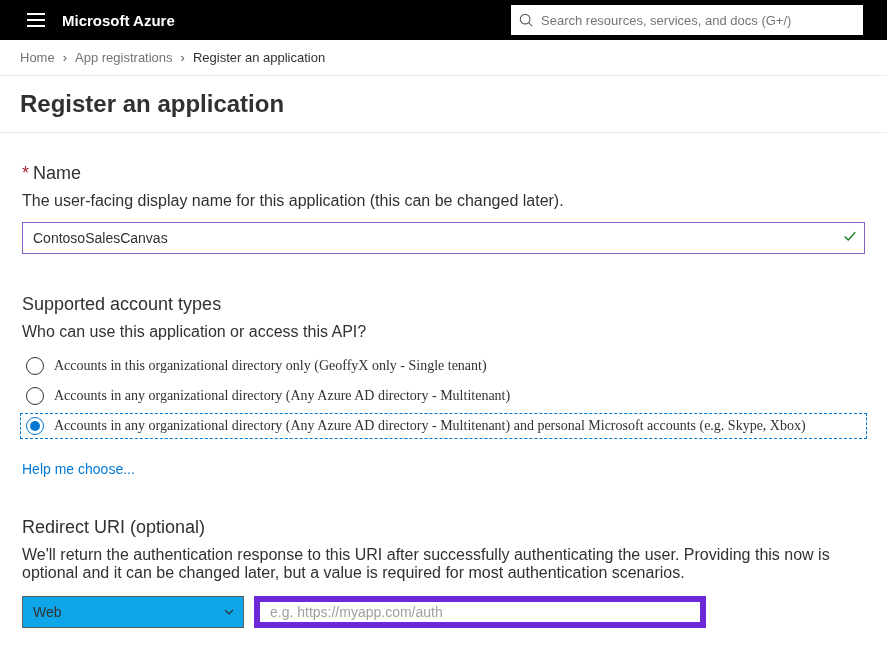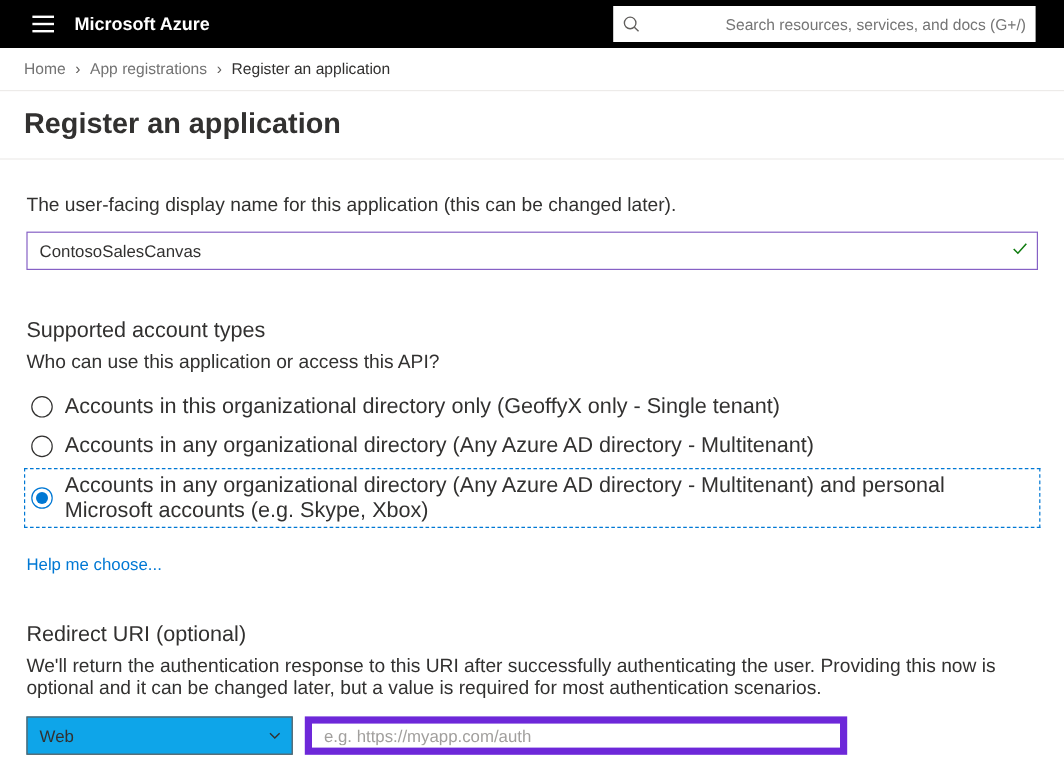--- a/index.html
+++ b/index.html
@@ -52,21 +52,20 @@
       gap: 8px;
     }
     .searchbox svg { flex-shrink: 0; }
     .searchbox input {
       border: none;
       outline: none;
       font-size: 13px;
       width: 100%;
       color: #605e5c;
       background: transparent;
-      text-align: right;
     }
     .breadcrumb {
       display: flex;
       align-items: center;
       gap: 8px;
       padding: 10px 20px;
       font-size: 13px;
       border-bottom: 1px solid #edebe9;
     }
     .breadcrumb a {
@@ -120,22 +119,23 @@
       display: flex;
       flex-direction: column;
       gap: 8px;
       margin-top: 14px;
     }
     .radio-option {
       display: flex;
       align-items: center;
       gap: 10px;
       cursor: pointer;
-      font-size: 18px;
+      font-size: 14px;
       padding: 2px 4px;
+      font-family: Liberation Serif, serif;
     }
     .radio-option.selected {
       outline: 1px dashed #0078d4;
       outline-offset: 1px;
     }
     .radio {
       width: 18px;
       height: 18px;
       border: 1px solid #323130;
       border-radius: 50%;
@@ -215,20 +215,23 @@
   <a>App registrations</a>
   <span class="sep">›</span>
   <span class="current">Register an application</span>
 </div>
 
 <div class="page-title">Register an application</div>
 
 <div class="content">
 
   <div class="section">
+    <div class="section-title">
+      <span class="required-star">*</span><span>Name</span>
+    </div>
     <div class="section-desc">The user-facing display name for this application (this can be changed later).</div>
     <div class="input-wrap">
       <input class="text-input" type="text" value="ContosoSalesCanvas" style="">
       <span class="check-icon">
         <svg width="14" height="14" viewBox="0 0 16 16" fill="none" stroke="#107c10" stroke-width="1.5">
           <polyline points="2,8 6,12 14,3"></polyline>
         </svg>
       </span>
     </div>
   </div>

